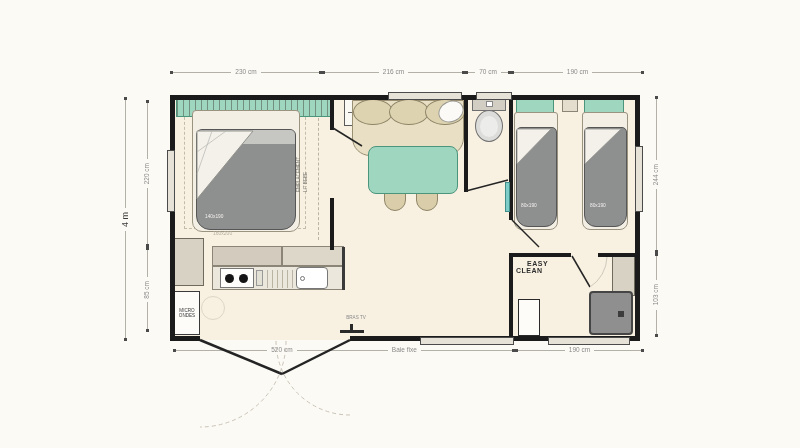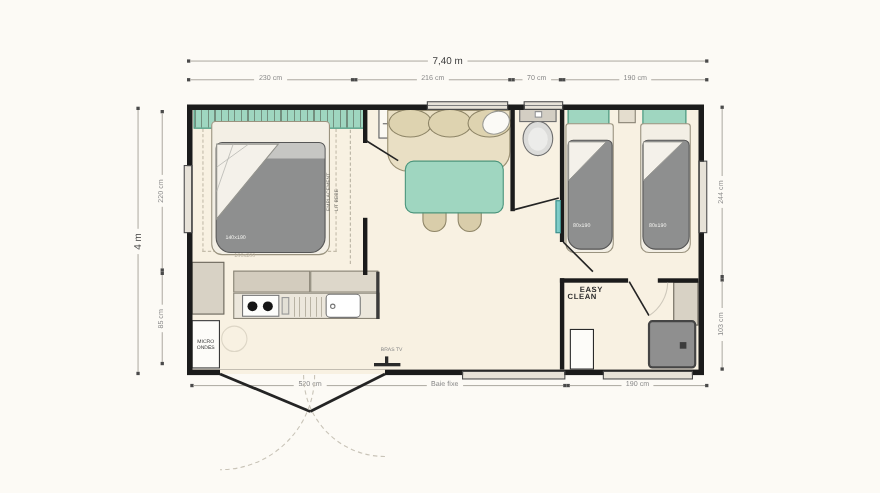--- a/index.html
+++ b/index.html
@@ -29,25 +29,20 @@
   .stripes-h{background-image:repeating-linear-gradient(0deg,rgba(60,55,45,.45) 0 1px,transparent 1px 6px);}
   .tiny{font-size:5px;line-height:1.1;letter-spacing:0;}
   .bedlbl{font-size:4.8px;color:#f1f1ee;z-index:12;line-height:1;}
   .vtext{writing-mode:vertical-rl;transform:rotate(180deg);font-size:4.6px;color:#77756e;line-height:1.25;}
 </style>
 </head>
 <body>
 
 <div id="canvas">
 
-  <div class="abs dim-h total" style="left:170px;top:50px;width:474px;height:11px;">
-    <span class="l"></span>
-      <span class="t">7,40 m</span>
-      <span class="l"></span>
-  </div>
   <div class="abs dim-h" style="left:170px;top:68px;width:152px;height:9px;">
     <span class="l"></span>
       <span class="t">230 cm</span>
       <span class="l"></span>
   </div>
   <div class="abs dim-h" style="left:322px;top:68px;width:143px;height:9px;">
     <span class="l"></span>
       <span class="t">216 cm</span>
       <span class="l"></span>
   </div>

